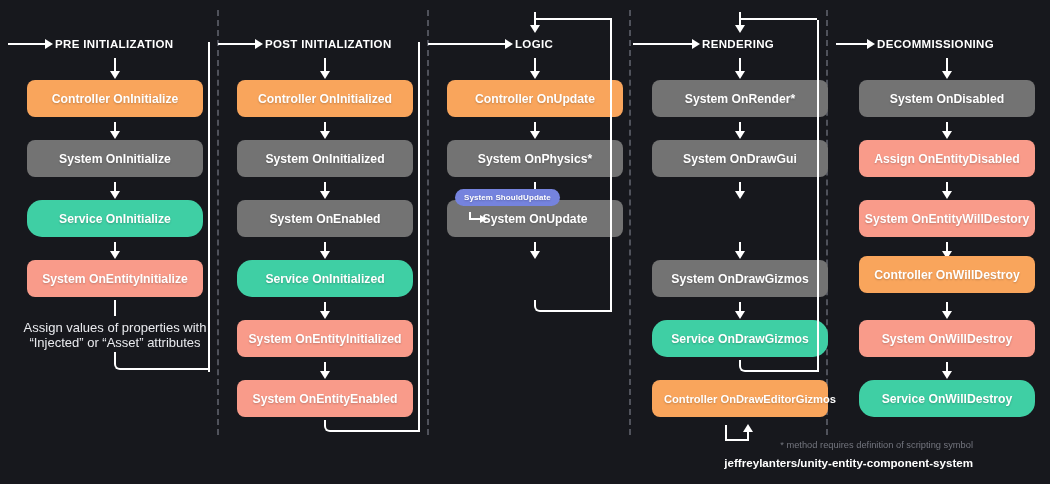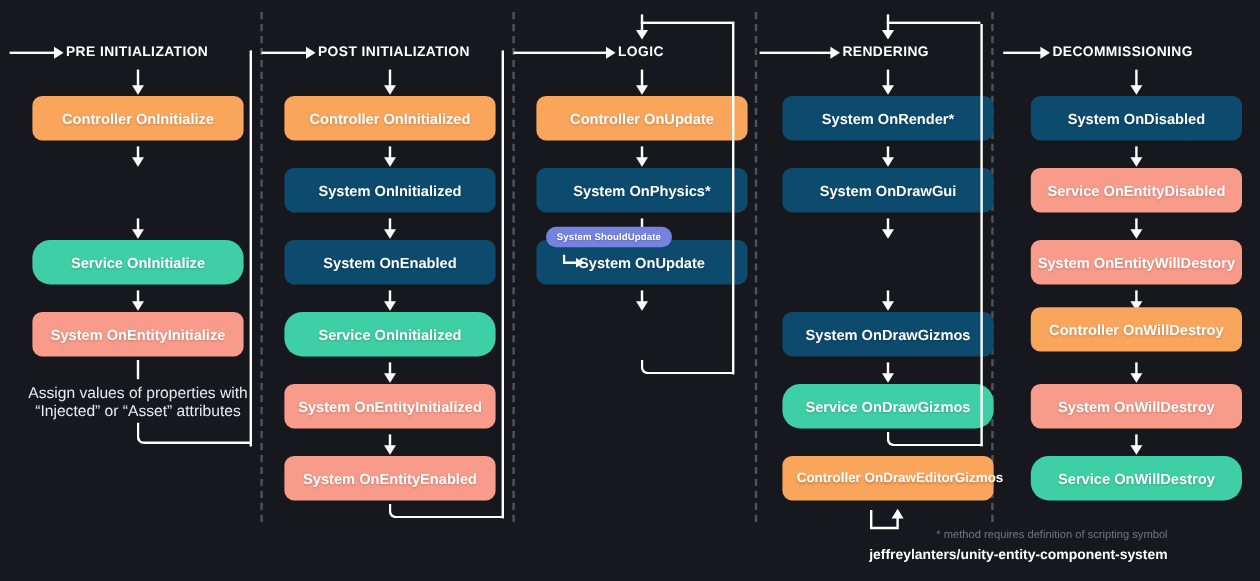--- a/index.html
+++ b/index.html
@@ -77,21 +77,21 @@
     align-items: center;
     justify-content: center;
     color: #ffffff;
     font-size: 12.2px;
     font-weight: bold;
     text-shadow: 0 1px 2px rgba(0,0,0,.22);
     white-space: nowrap;
   }
   .node.tight { font-size: 11.2px; padding-left: 20px; }
   .c-orange { background: #f9a55c; }
-  .c-purple { background: #0c4a6e; }
+  .c-purple { background: #737373; }
   .c-green  { background: #3fcfa4; border-radius: 15px; }
   .c-salmon { background: #f99b8a; }
 
   
   .node.has-badge { justify-content: center; }
   .badge {
     position: absolute;
     left: 8px;
     top: -11px;
     height: 17px;
@@ -182,20 +182,21 @@
 
   <div class="col" style="left:0px">
     <div class="phase-head">
       <div class="phase-arrow" style="width:38px;margin-left:8px"></div>
       <div class="phase-title">PRE INITIALIZATION</div>
     </div>
 
     <div class="vconn" style="top:58px;height:14px"></div>
     <div class="node c-orange" style="top:80px">Controller OnInitialize</div>
     <div class="vconn" style="top:122px;height:10px"></div>
+    <div class="node c-purple" style="top:140px">System OnInitialize</div>
     <div class="vconn" style="top:182px;height:10px"></div>
     <div class="node c-green" style="top:200px">Service OnInitialize</div>
     <div class="vconn" style="top:242px;height:10px"></div>
     <div class="node c-salmon" style="top:260px">System OnEntityInitialize</div>
 
     <div class="vconn noarrow" style="top:300px;height:16px"></div>
     <div class="note" style="top:320px">
       <div>Assign values of properties with</div>
       <div>“Injected” or “Asset” attributes</div>
     </div>
@@ -289,21 +290,21 @@
 
   <div class="col" style="left:832px">
     <div class="phase-head">
       <div class="phase-arrow" style="width:32px;margin-left:4px"></div>
       <div class="phase-title">DECOMMISSIONING</div>
     </div>
 
     <div class="vconn" style="top:58px;height:14px"></div>
     <div class="node c-purple" style="top:80px">System OnDisabled</div>
     <div class="vconn" style="top:122px;height:10px"></div>
-    <div class="node c-salmon" style="top:140px">Service OnEntityDisabled</div>
+    <div class="node c-salmon" style="top:140px">Assign OnEntityDisabled</div>
     <div class="vconn" style="top:182px;height:10px"></div>
     <div class="node c-salmon" style="top:200px">System OnEntityWillDestory</div>
     <div class="vconn" style="top:242px;height:10px"></div>
     <div class="node c-orange" style="top:256px">Controller OnWillDestroy</div>
     <div class="vconn" style="top:302px;height:10px"></div>
     <div class="node c-salmon" style="top:320px">System OnWillDestroy</div>
     <div class="vconn" style="top:362px;height:10px"></div>
     <div class="node c-green" style="top:380px">Service OnWillDestroy</div>
   </div>
 

